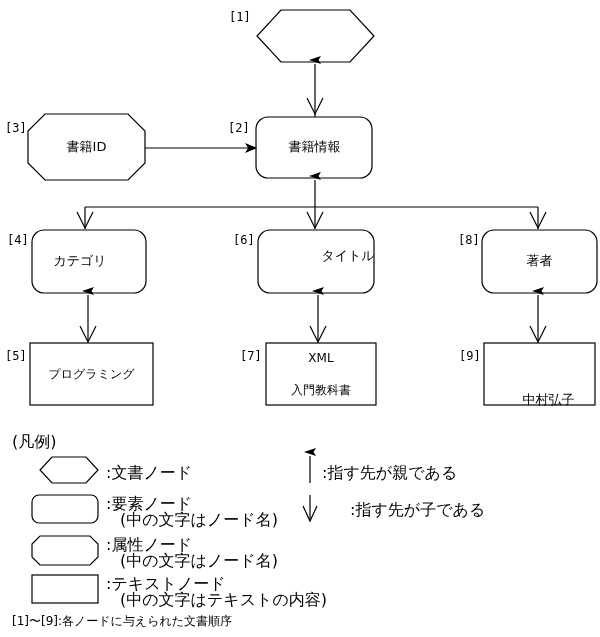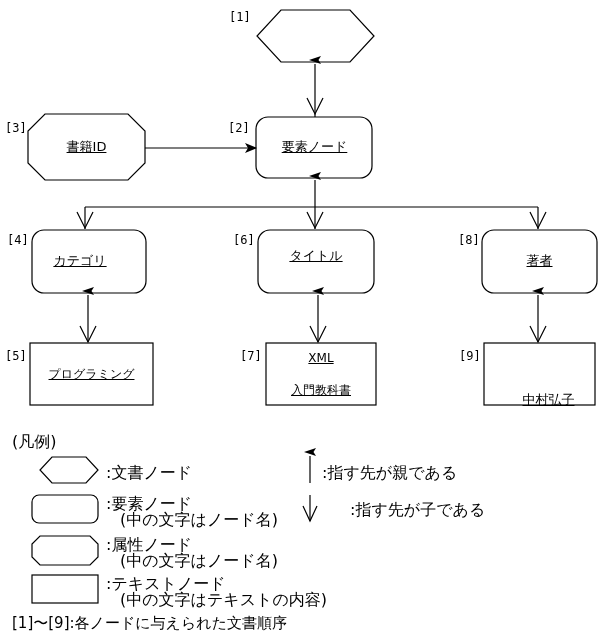--- a/index.html
+++ b/index.html
@@ -37,34 +37,33 @@
   .legend-note {
     position: absolute;
     font-family: "DejaVu Sans", "Liberation Sans", sans-serif;
     color: #000;
     white-space: pre;
     line-height: 1.25;
   }
   .node-label {
     font-size: 13px;
     text-align: right;
-    text-decoration: underline;
   }
   .index-label {
     font-size: 12px;
     font-family: "DejaVu Sans Mono", "Liberation Mono", monospace;
   }
   .legend-heading {
     font-size: 16px;
   }
   .legend-text {
     font-size: 16px;
   }
   .legend-note {
-    font-size: 15px;
+    font-size: 12px;
   }
   .centered {
     display: flex;
     align-items: center;
     justify-content: center;
   }
 </style>
 </head>
 <body>
 
@@ -130,27 +129,27 @@
       <rect x="32" y="495" width="66" height="28" rx="7" ry="7" fill="#fff" stroke="#000" stroke-width="1.2"></rect>
       <polygon points="40,536 90,536 98,544 98,557 90,565 40,565 32,557 32,544" fill="#fff" stroke="#000" stroke-width="1.2"></polygon>
       <rect x="32" y="575" width="66" height="28" fill="#fff" stroke="#000" stroke-width="1.2"></rect>
 
       <line x1="310" y1="483" x2="310" y2="456" stroke="#000" stroke-width="1.2" marker-end="url(#solidArrow)"></line>
       <line x1="310" y1="495" x2="310" y2="521" stroke="#000" stroke-width="1.2"></line>
       <path d="M 303,506 L 310,521 L 317,506" fill="none" stroke="#000" stroke-width="1.2"></path>
     </g>
   </svg>
 
-  <div class="node-label centered" style="left:257px; top:117px; width:115px; height:61px;">要素ノード</div>
+  <div class="node-label centered" style="left:257px; top:117px; width:115px; height:61px;">書籍情報</div>
 
   <div class="node-label centered" style="left:28px; top:114px; width:117px; height:66px;">書籍ID</div>
 
   <div class="node-label centered" style="left:32px; top:230px; width:96px; height:63px;">カテゴリ</div>
 
-  <div class="node-label centered" style="left:258px; top:230px; width:116px; height:52px;">タイトル</div>
+  <div class="node-label centered" style="left:258px; top:230px; width:116px; height:52px;padding-left:32px;">タイトル</div>
 
   <div class="node-label centered" style="left:482px; top:230px; width:115px; height:63px;">著者</div>
 
   <div class="node-label centered" style="left:30px; top:343px; width:123px; height:62px; font-size:12px;">プログラミング</div>
 
   <div class="node-label" style="left:266px; top:343px; width:110px; height:62px; display:flex; flex-direction:column; align-items:center; justify-content:center; font-size:12px;gap:17px;">
     <span>XML</span>
     <span>入門教科書</span>
   </div>
 

